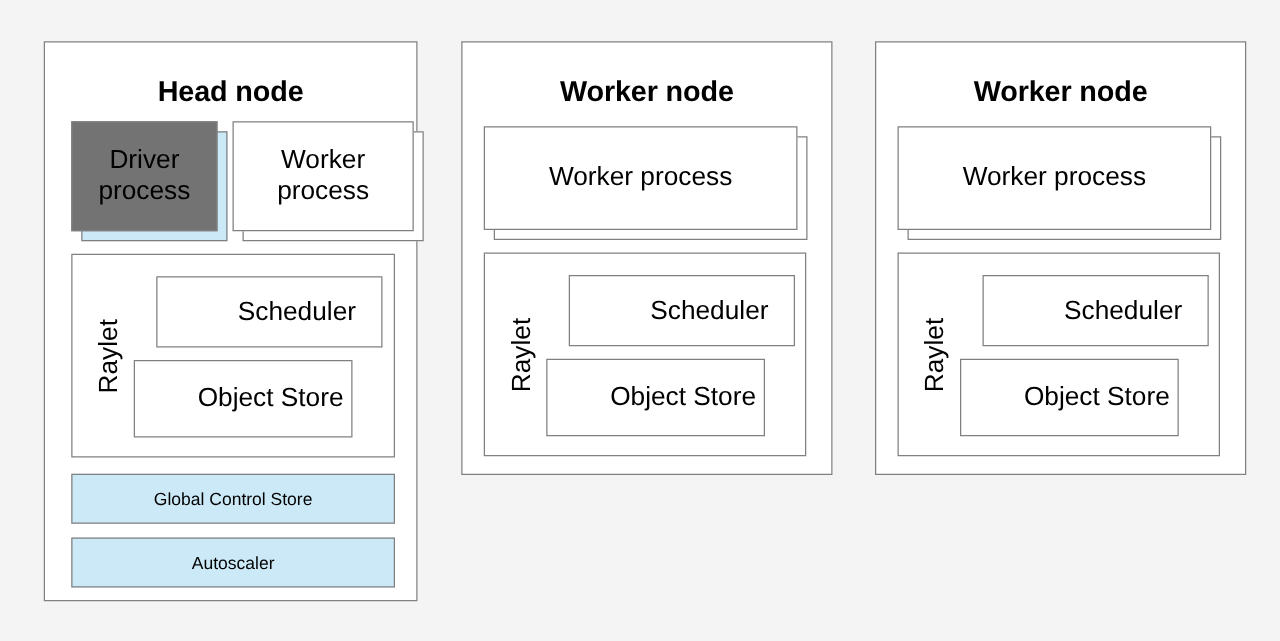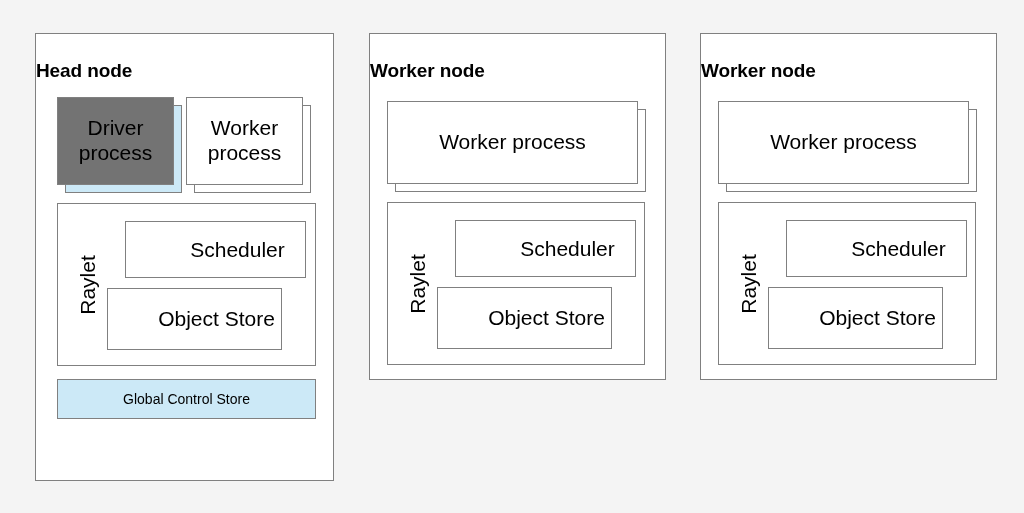--- a/index.html
+++ b/index.html
@@ -30,22 +30,22 @@
   }
   #head-node-panel   { left: 35px;  top: 33px; width: 299px; height: 448px; }
   #worker-node-1-panel { left: 369px; top: 33px; width: 297px; height: 347px; }
   #worker-node-2-panel { left: 700px; top: 33px; width: 297px; height: 347px; }
 
   .node-title {
     position: absolute;
     left: 0;
     right: 0;
     top: 26px;
-    text-align: left;
-    font-size: 19px;
+    text-align: center;
+    font-size: 23px;
     font-weight: bold;
     color: #000000;
     letter-spacing: -0.1px;
   }
 
   
   .stack-wrap {
     position: absolute;
   }
   .stack-shadow {
@@ -73,21 +73,21 @@
     justify-content: center;
     text-align: center;
     font-size: 21px;
     line-height: 1.18;
     color: #000000;
   }
   .stack-front.blue { background: #737373; }
 
   
   #driver-process-stack { left: 57px;  top: 97px;  width: 117px; height: 88px; }
-  #head-worker-process-stack { left: 186px; top: 97px;  width: 117px; height: 88px; }
+  #head-worker-process-stack { left: 186px; top: 97px;  width: 117px; height: 88px; padding-left: 28px; }
   
   #worker1-process-stack { left: 387px; top: 101px; width: 251px; height: 83px; }
   #worker2-process-stack { left: 718px; top: 101px; width: 251px; height: 83px; }
 
   
   .raylet-box {
     position: absolute;
     border: 1.5px solid #808080;
     box-sizing: border-box;
     background: #ffffff;
@@ -174,20 +174,21 @@
 
   <div class="raylet-box" id="head-raylet">
     <div class="raylet-label">
       <span>Raylet</span>
     </div>
     <div class="raylet-sub scheduler">Scheduler</div>
     <div class="raylet-sub object-store">Object Store</div>
   </div>
 
   <div class="service-bar" id="global-control-store-bar">Global Control Store</div>
+  <div class="service-bar" id="autoscaler-bar">Autoscaler</div>
 
   <div class="node-panel" id="worker-node-1-panel">
     <div class="node-title">Worker node</div>
   </div>
 
   <div class="stack-wrap" id="worker1-process-stack">
     <div class="stack-shadow"></div>
     <div class="stack-front">Worker process</div>
   </div>
 

